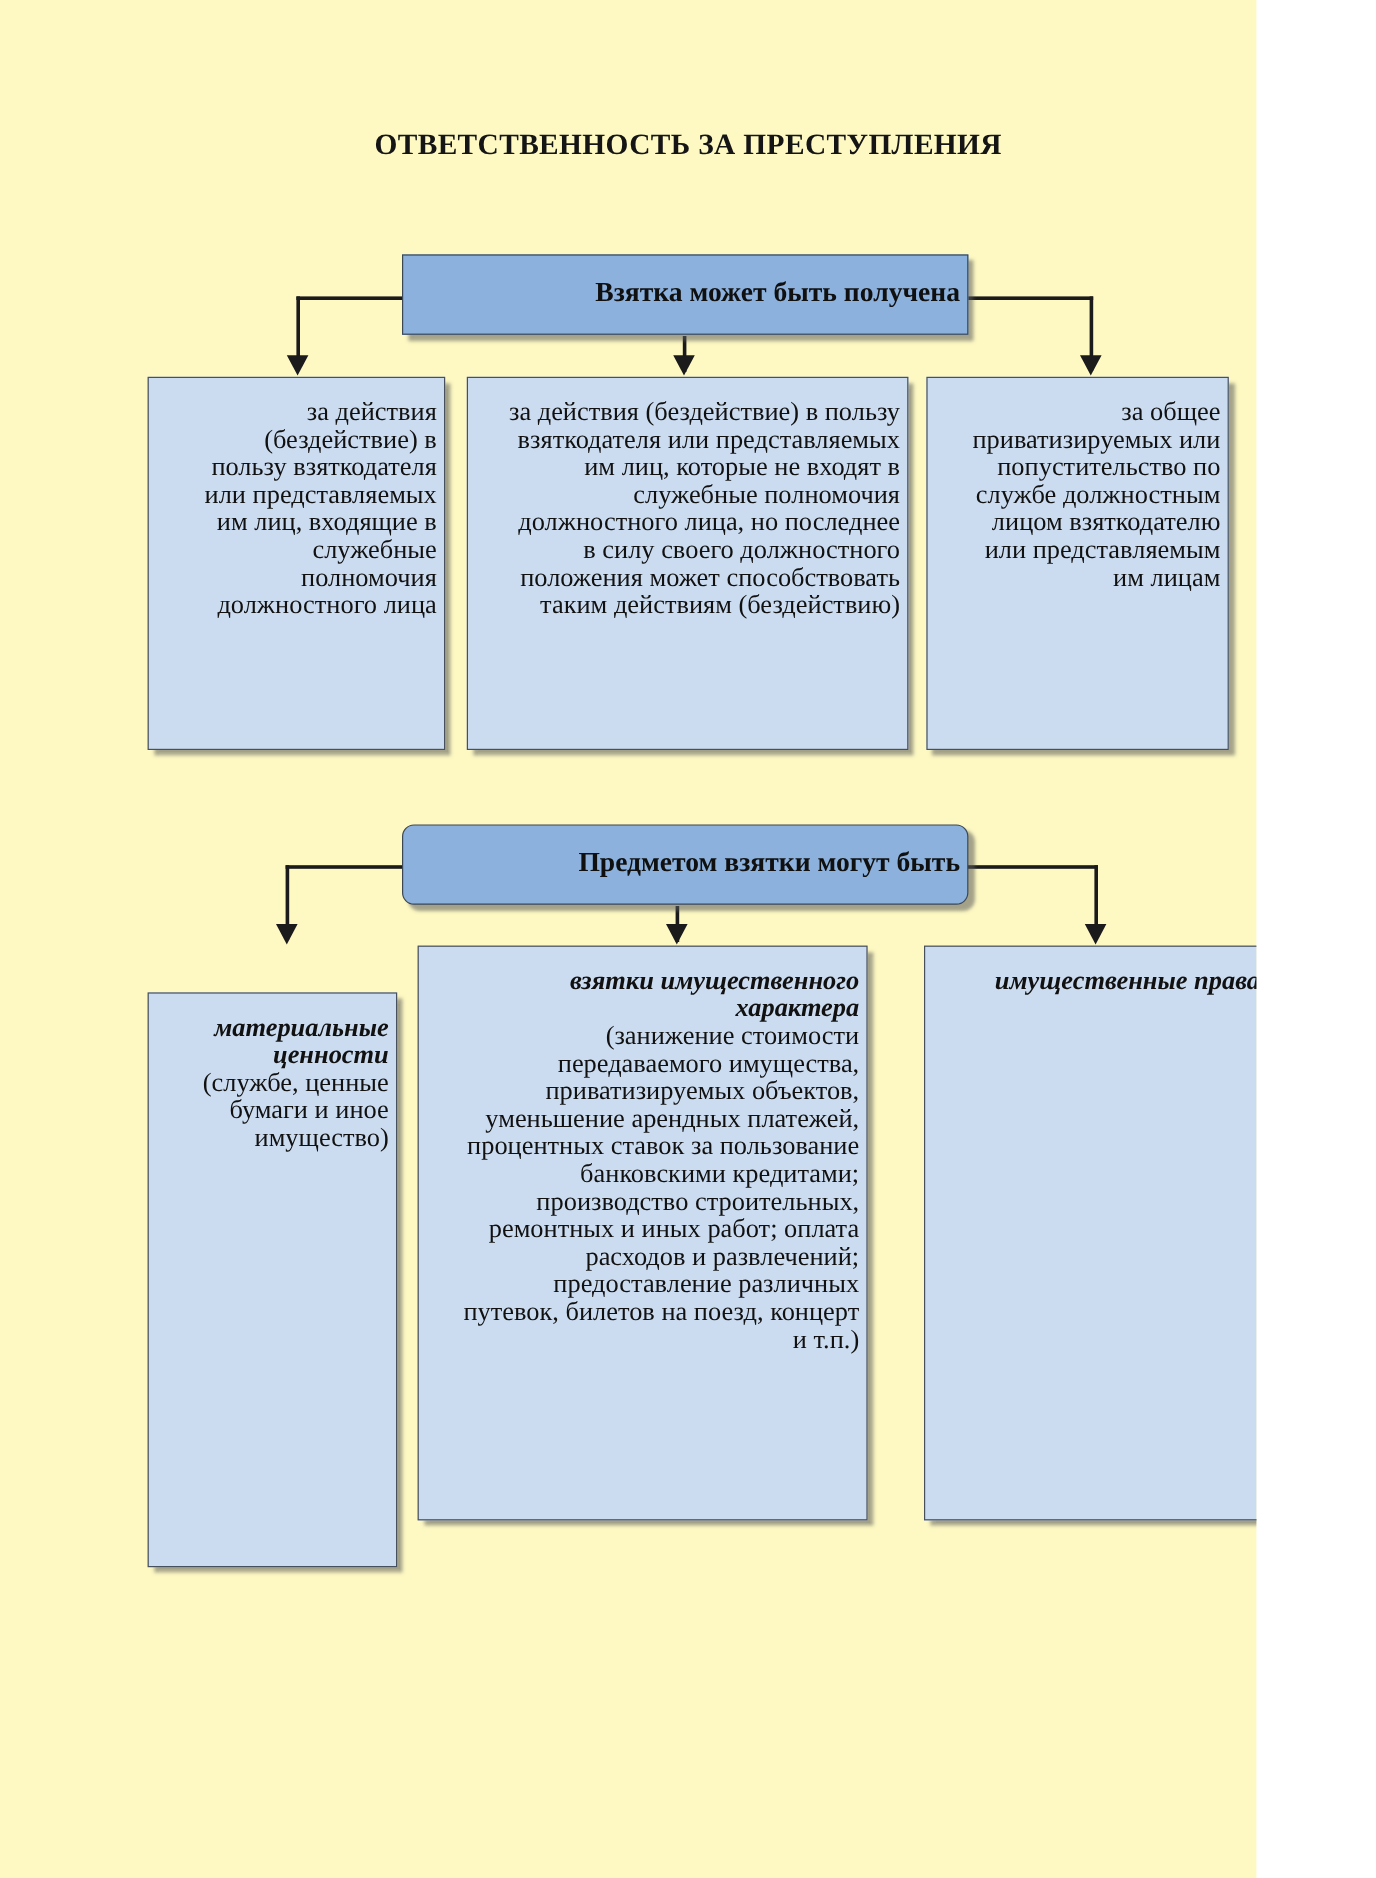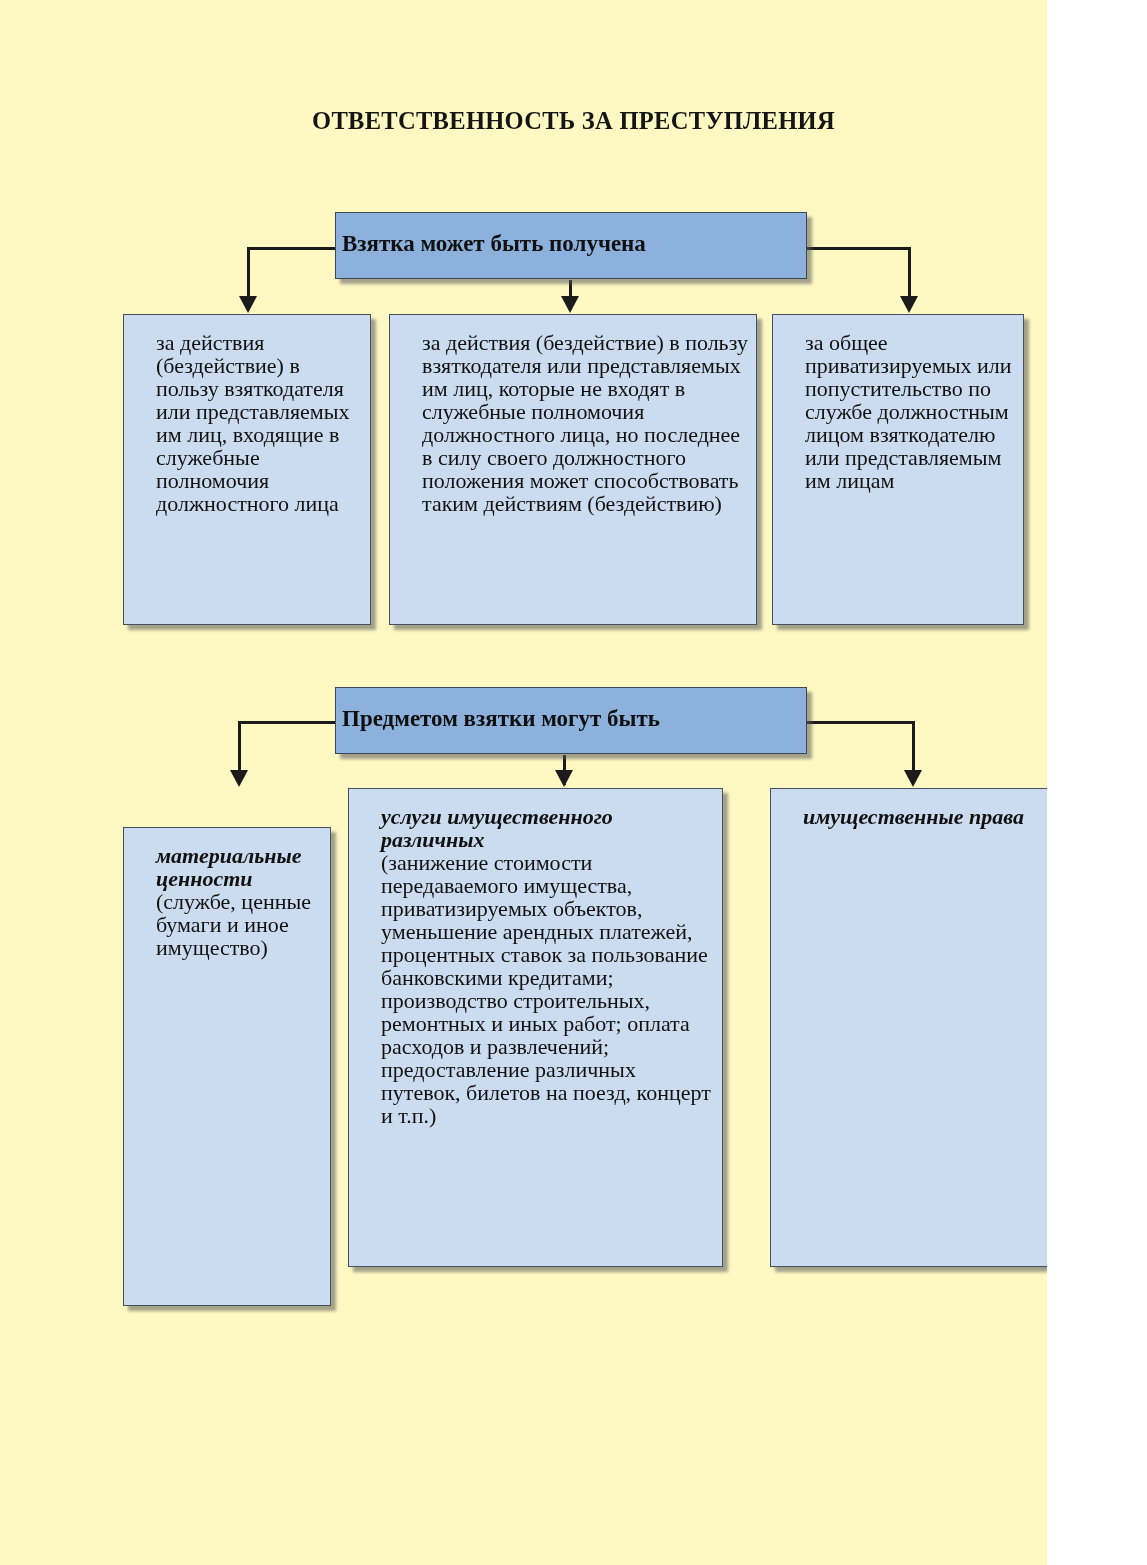--- a/index.html
+++ b/index.html
@@ -34,21 +34,21 @@
 
   
   .box {
     position: absolute;
     box-sizing: border-box;
     border: 1.6px solid #47515e;
     box-shadow: 5px 5px 3px rgba(90,90,90,0.55);
     display: flex;
     align-items: flex-start;
     justify-content: center;
-    text-align: left;
+    text-align: right;
   }
   .box .inner {
     width: 100%;
     padding: 0 6px;
   }
 
   
   .hdr {
     background: #8cb1dd;
     border: 1.6px solid #3b4754;
@@ -141,34 +141,34 @@
   <div class="conn h" style="left:238px; top:721px; width:100px;"></div>
   <div class="arrowhead" style="left:230px; top:770px;"></div>
 
   <div class="conn v" style="left:563px; top:755px; height:30px;"></div>
   <div class="arrowhead" style="left:555px; top:770px;"></div>
 
   <div class="conn h" style="left:806px; top:721px; width:109px;"></div>
   <div class="conn v" style="left:912px; top:721px; height:62px;"></div>
   <div class="arrowhead" style="left:904px; top:770px;"></div>
 
-  <div class="box hdr" style="left:335px; top:687px; width:472px; height:67px;">
+  <div class="box hdr" style="left:335px; top:687px; width:472px; height:67px;border-radius:10px;">
     <div class="inner" style="padding-top:17px;">Предметом взятки могут быть</div>
   </div>
 
   <div class="box cell" style="left:123px; top:827px; width:208px; height:479px;">
     <div class="inner" style="padding-top:16px;">
       <p class="em">материальные ценности</p>
       <p>(службе, ценные бумаги и иное имущество)</p>
     </div>
   </div>
 
   <div class="box cell" style="left:348px; top:788px; width:375px; height:479px;">
     <div class="inner" style="padding-top:16px;">
-      <p class="em">услуги имущественного различных</p>
+      <p class="em">взятки имущественного характера</p>
       <p>(занижение стоимости передаваемого имущества, приватизируемых объектов, уменьшение арендных платежей, процентных ставок за пользование банковскими кредитами; производство строительных, ремонтных и иных работ; оплата расходов и развлечений; предоставление различных путевок, билетов на поезд, концерт и т.п.)</p>
     </div>
   </div>
 
   <div class="box cell" style="left:770px; top:788px; width:287px; height:479px;">
     <div class="inner" style="padding-top:16px;">
       <p class="em">имущественные права</p>
     </div>
   </div>
 

